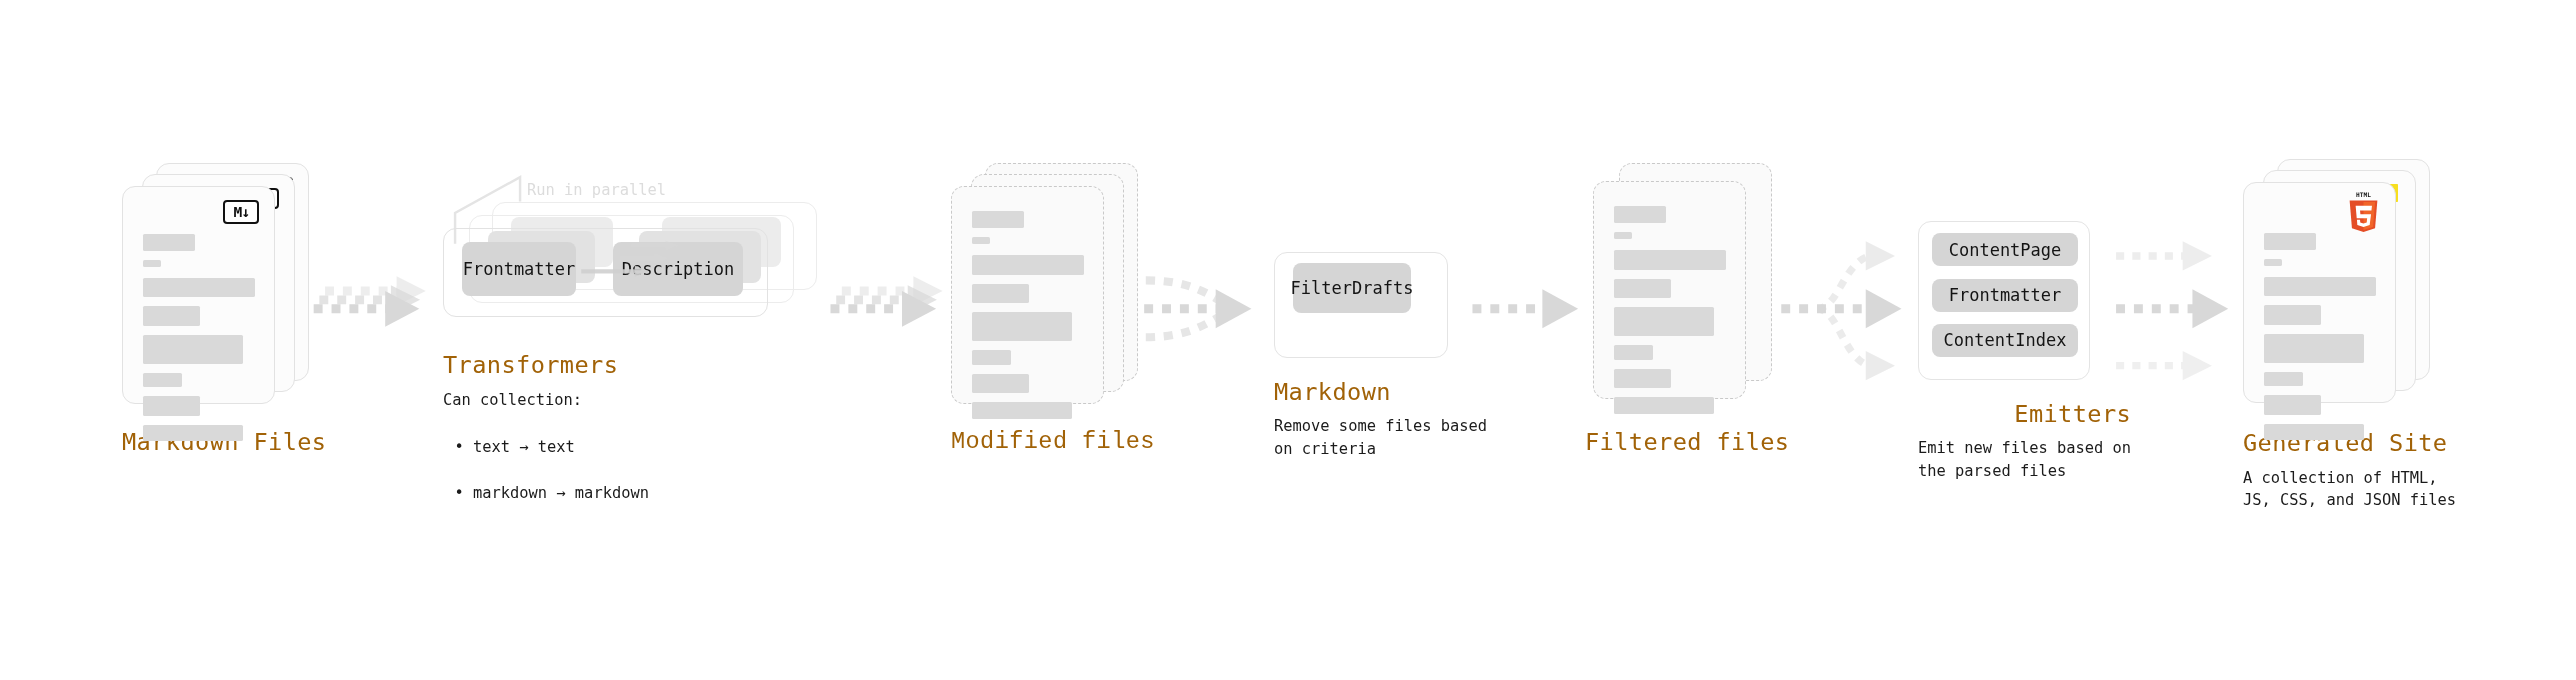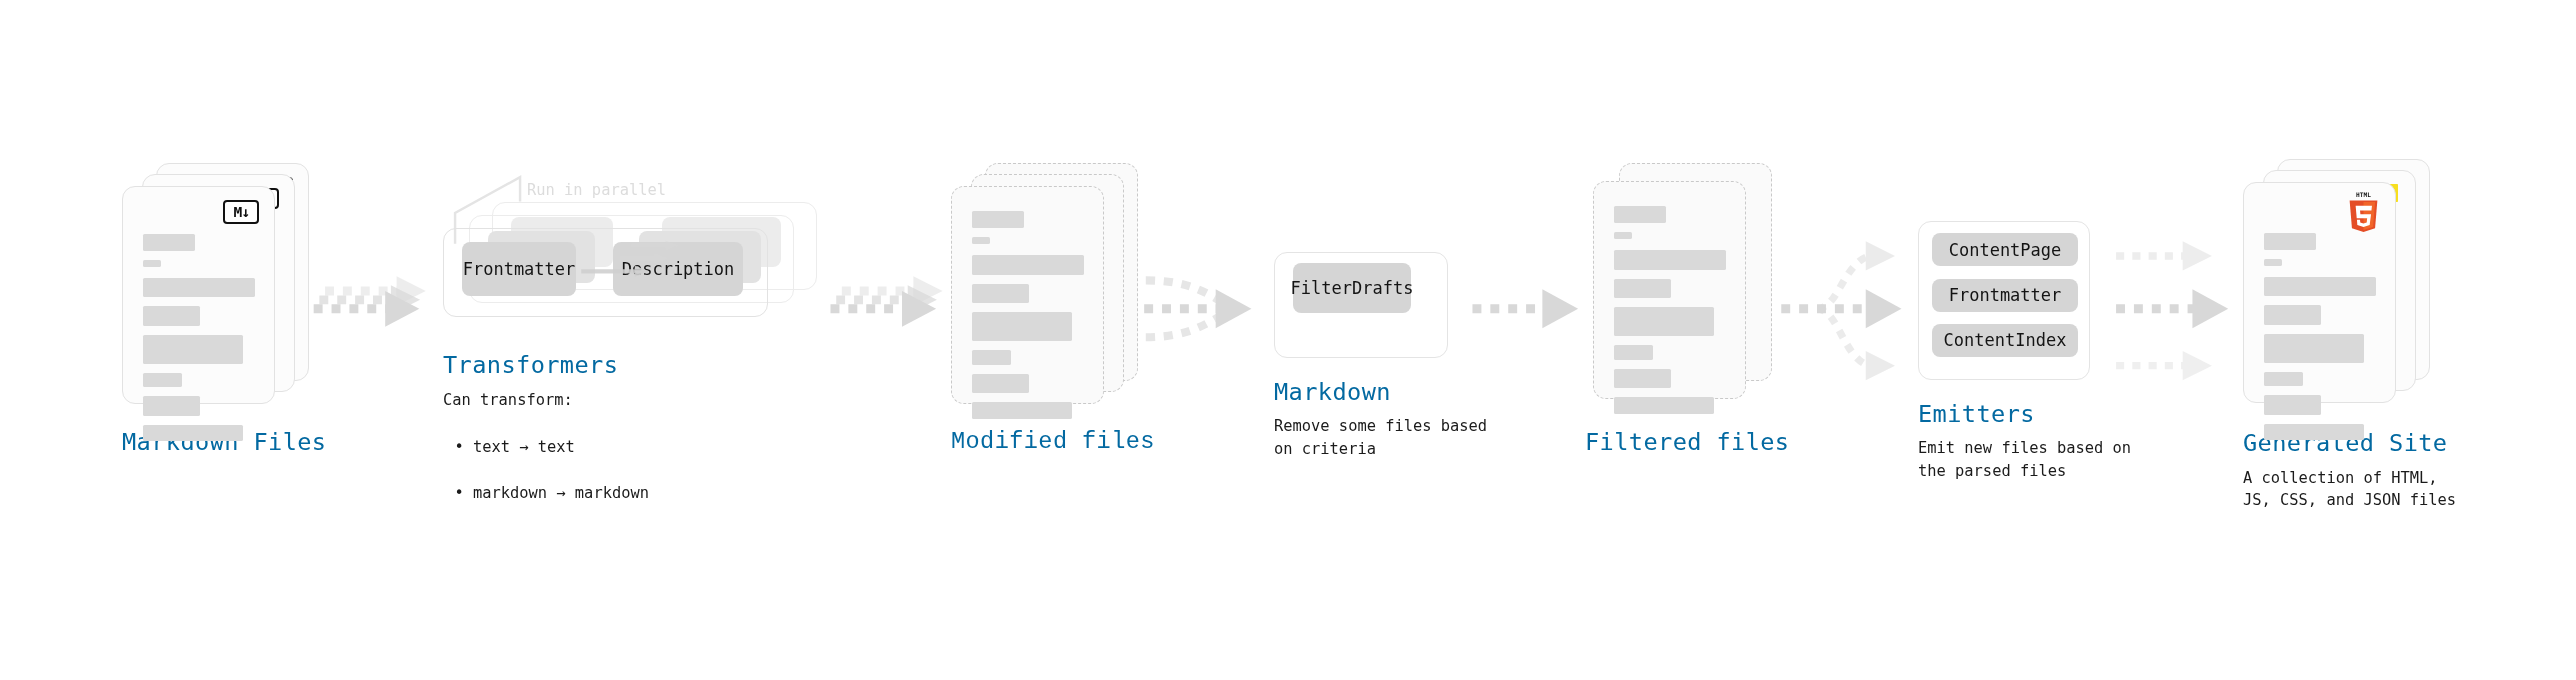--- a/index.html
+++ b/index.html
@@ -8,21 +8,21 @@
     background: #ffffff;
     font-family: "DejaVu Sans Mono", "Liberation Mono", monospace;
     overflow: hidden;
   }
   .canvas { position: relative; width: 2576px; height: 681px; }
 
   
   .stage { position: absolute; }
   .stage-title {
     font-size: 23.6px;
-    color: #0369a1;
+    color: #a16207;
     letter-spacing: 0.4px;
     white-space: nowrap;
   }
   .stage-sub {
     font-size: 15.4px;
     line-height: 1.48;
     color: #1b1b1b;
     white-space: pre-line;
     margin-top: 9.8px;
   }
@@ -248,21 +248,21 @@
           <path d="M260,82 L276,88 L260,94 z" fill="#d8d8d8"></path>
         </g>
         <g opacity="0.9">
           <line x1="170" y1="104" x2="240" y2="104" stroke="#d0d0d0" stroke-width="5"></line>
           <path d="M236,97 L254,104 L236,111 z" fill="#d0d0d0"></path>
         </g>
       </svg>
     </div>
 
     <div class="stage-title" style="margin-top:18px;">Transformers</div>
-    <div class="stage-sub">Can transform:</div>
+    <div class="stage-sub">Can collection:</div>
     <div class="bullets stage-sub" style="margin-top:1.6px; padding-left:11.4px;">
       <div>• text → text</div>
       <div>• markdown → markdown</div>
     </div>
   </div>
 
   <div class="stage" style="left:951px; top:163px;font-family:Liberation Mono, monospace;">
     <div class="cardstack" style="width:187px; height:252px;">
       <div class="card l3 dashed" style="width:153px; height:218px;"></div>
       <div class="card l2 dashed" style="width:153px; height:218px;"></div>
@@ -309,21 +309,21 @@
     </div>
     <div class="stage-title" style="margin-top:13px;">Filtered files</div>
   </div>
 
   <div class="stage" style="left:1918px; top:221px;">
     <div class="pbox" style="position:relative; width:172px; height:159px;">
       <div class="chip" style="left:13px; top:11.4px; width:146px; height:32.5px;">ContentPage</div>
       <div class="chip" style="left:13px; top:57px; width:146px; height:32.5px;">Frontmatter</div>
       <div class="chip" style="left:13px; top:102px; width:146px; height:32.5px;">ContentIndex</div>
     </div>
-    <div class="stage-title" style="margin-top:19.5px;">Emitters</div>
+    <div class="stage-title" style="margin-top:19.5px;text-align:right;">Emitters</div>
     <div class="stage-sub">Emit new files based on
 the parsed files</div>
   </div>
 
   <div class="stage" style="left:2243px; top:159px;">
     <div class="cardstack" style="width:195px; height:260px;">
       <div class="card l3" style="width:153px; height:221px;">
         <div class="css-badge">
           <div class="csst">CSS</div>
             <div class="cssb"></div>

